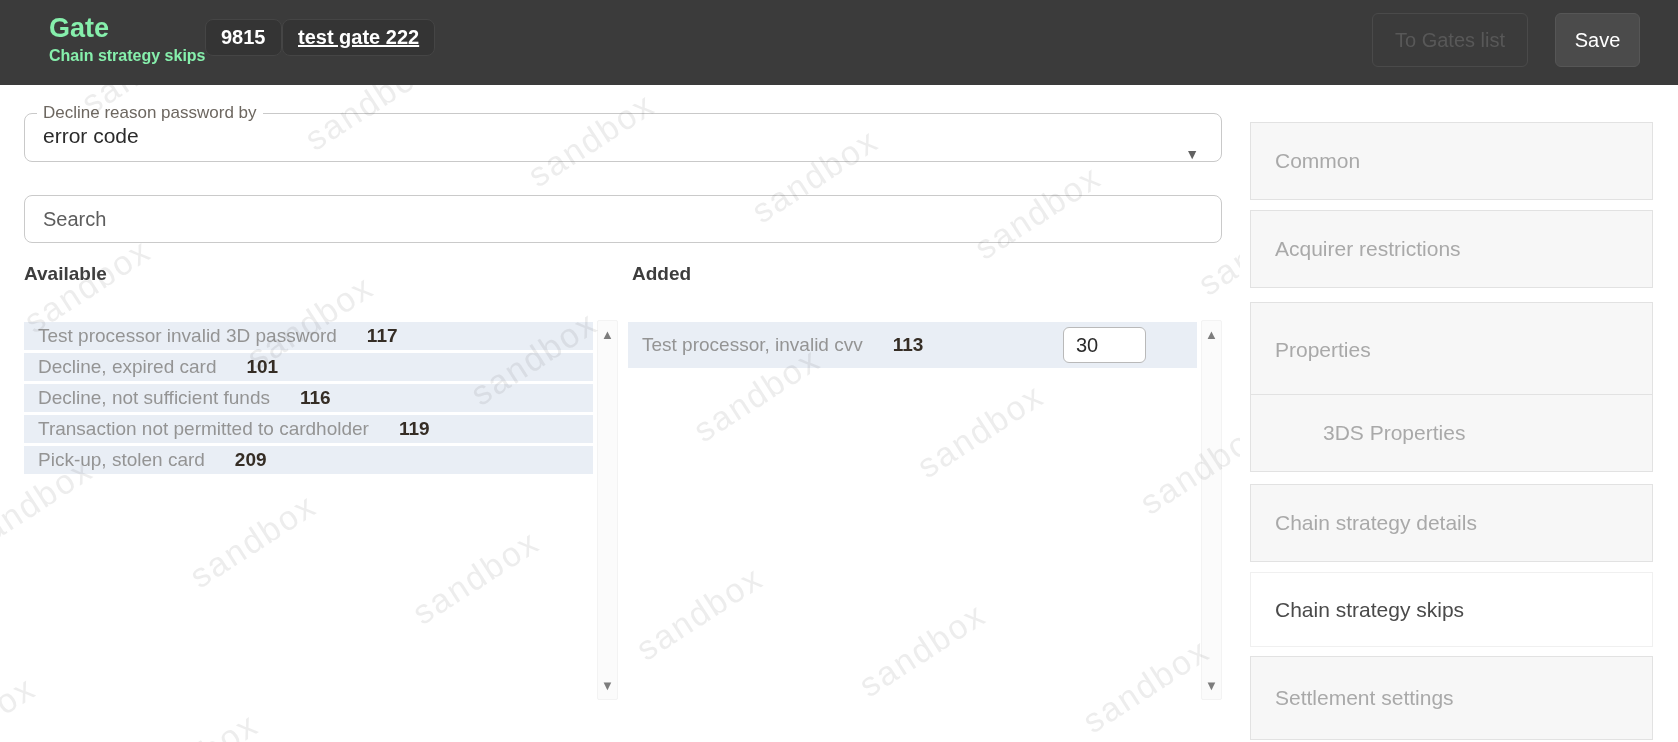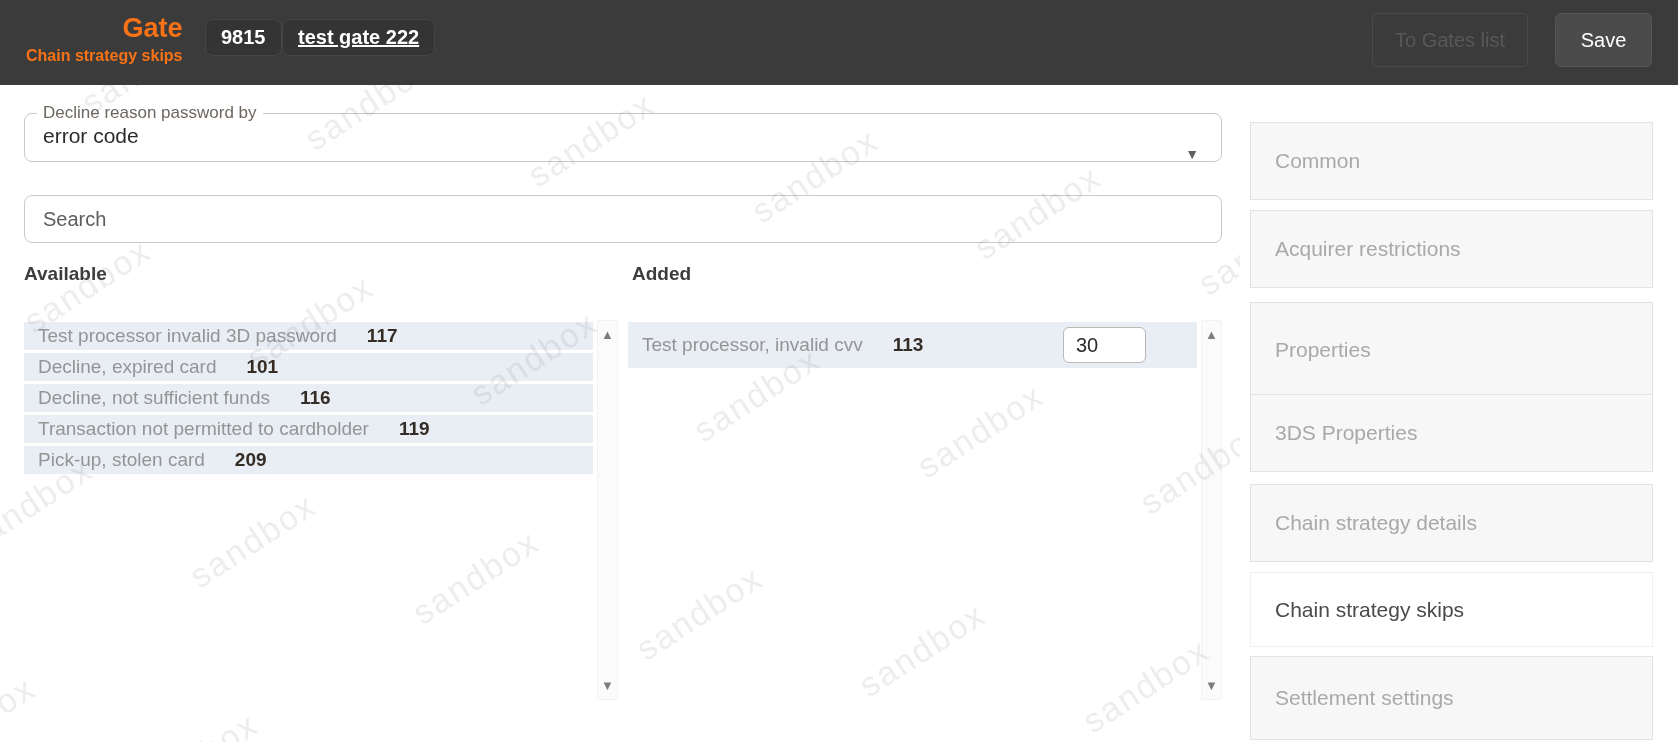--- a/index.html
+++ b/index.html
@@ -8,32 +8,32 @@
     --field-border:#c9c9c9; --label-text:#6d6760;
     --side-bg:#f7f7f7; --side-border:#e2e2e2; --side-text:#a9a9a9; --side-active-text:#4a4a4a;
     --track-bg:#fbfbfb; --arrow:#7d7d7d;
   }
   *{box-sizing:border-box;margin:0;padding:0;}
   html,body{width:1678px;height:742px;overflow:hidden;}
   body{position:relative;background:#fff;font-family:"Liberation Sans",sans-serif;}
 
   
   .app-header{position:absolute;left:0;top:0;width:1678px;height:85px;background:var(--header-bg);z-index:10;}
-  .title-block{position:absolute;left:26px;top:13px;color:#f97316;text-align:right;}
+  .title-block{position:absolute;left:49px;top:13px;color:#86efac;}
   .app-title{font-size:27px;font-weight:bold;line-height:30px;}
   .app-subtitle{font-size:16px;font-weight:bold;line-height:19px;margin-top:3px;}
   .badge{position:absolute;top:19px;height:37px;display:flex;align-items:center;
          background:var(--badge-bg);border:1px solid #454545;border-radius:8px;
          padding:0 15px;color:#fff;font-size:20px;font-weight:bold;}
   .badge-id{left:205px;}
   .badge-link{left:282px;text-decoration:underline;cursor:pointer;}
   .hdr-btn{position:absolute;top:13px;height:54px;border-radius:6px;font-size:20px;
            display:flex;align-items:center;justify-content:center;cursor:pointer;}
   .btn-gates{left:1372px;width:156px;background:transparent;border:1px solid #4a4a4a;color:#585858;}
-  .btn-save{left:1555px;width:97px;background:var(--save-bg);border:1px solid #565656;color:#fff;}
+  .btn-save{left:1555px;width:85px;background:var(--save-bg);border:1px solid #565656;color:#fff;}
 
   
   .wm-clip{position:absolute;left:0;top:85px;width:1240px;height:657px;overflow:hidden;z-index:2;pointer-events:none;}
   .wm-layer{position:absolute;left:-430px;top:-520px;width:2600px;height:1800px;transform:rotate(-33deg);transform-origin:center;}
   .wm{position:absolute;font-size:34px;letter-spacing:2px;color:rgba(90,90,90,0.11);white-space:nowrap;}
 
   
   .select-field{position:absolute;left:24px;top:103px;width:1198px;height:59px;
                 border:1px solid var(--field-border);border-radius:8px;background:transparent;cursor:pointer;}
   .select-field legend{margin-left:12px;padding:0 6px;font-size:17px;color:var(--label-text);}
@@ -177,21 +177,21 @@
   </div>
 
   <div class="side-item" style="top: 210px; height: 78px;">
     <span class="side-label">Acquirer restrictions</span>
   </div>
 
   <div class="side-item" style="top: 302px; height: 96px;">
     <span class="side-label">Properties</span>
   </div>
 
-  <div class="side-item" style="top: 394px; height: 78px;">
+  <div class="side-item" style="top: 394px; height: 78px; padding-left: 48px;">
     <span class="side-label">3DS Properties</span>
   </div>
 
   <div class="side-item" style="top: 484px; height: 78px; align-items: center;">
     <span class="side-label">Chain strategy details</span>
   </div>
 
   <div class="side-item active" style="top: 572px; height: 75px;">
     <span class="side-label">Chain strategy skips</span>
   </div>

